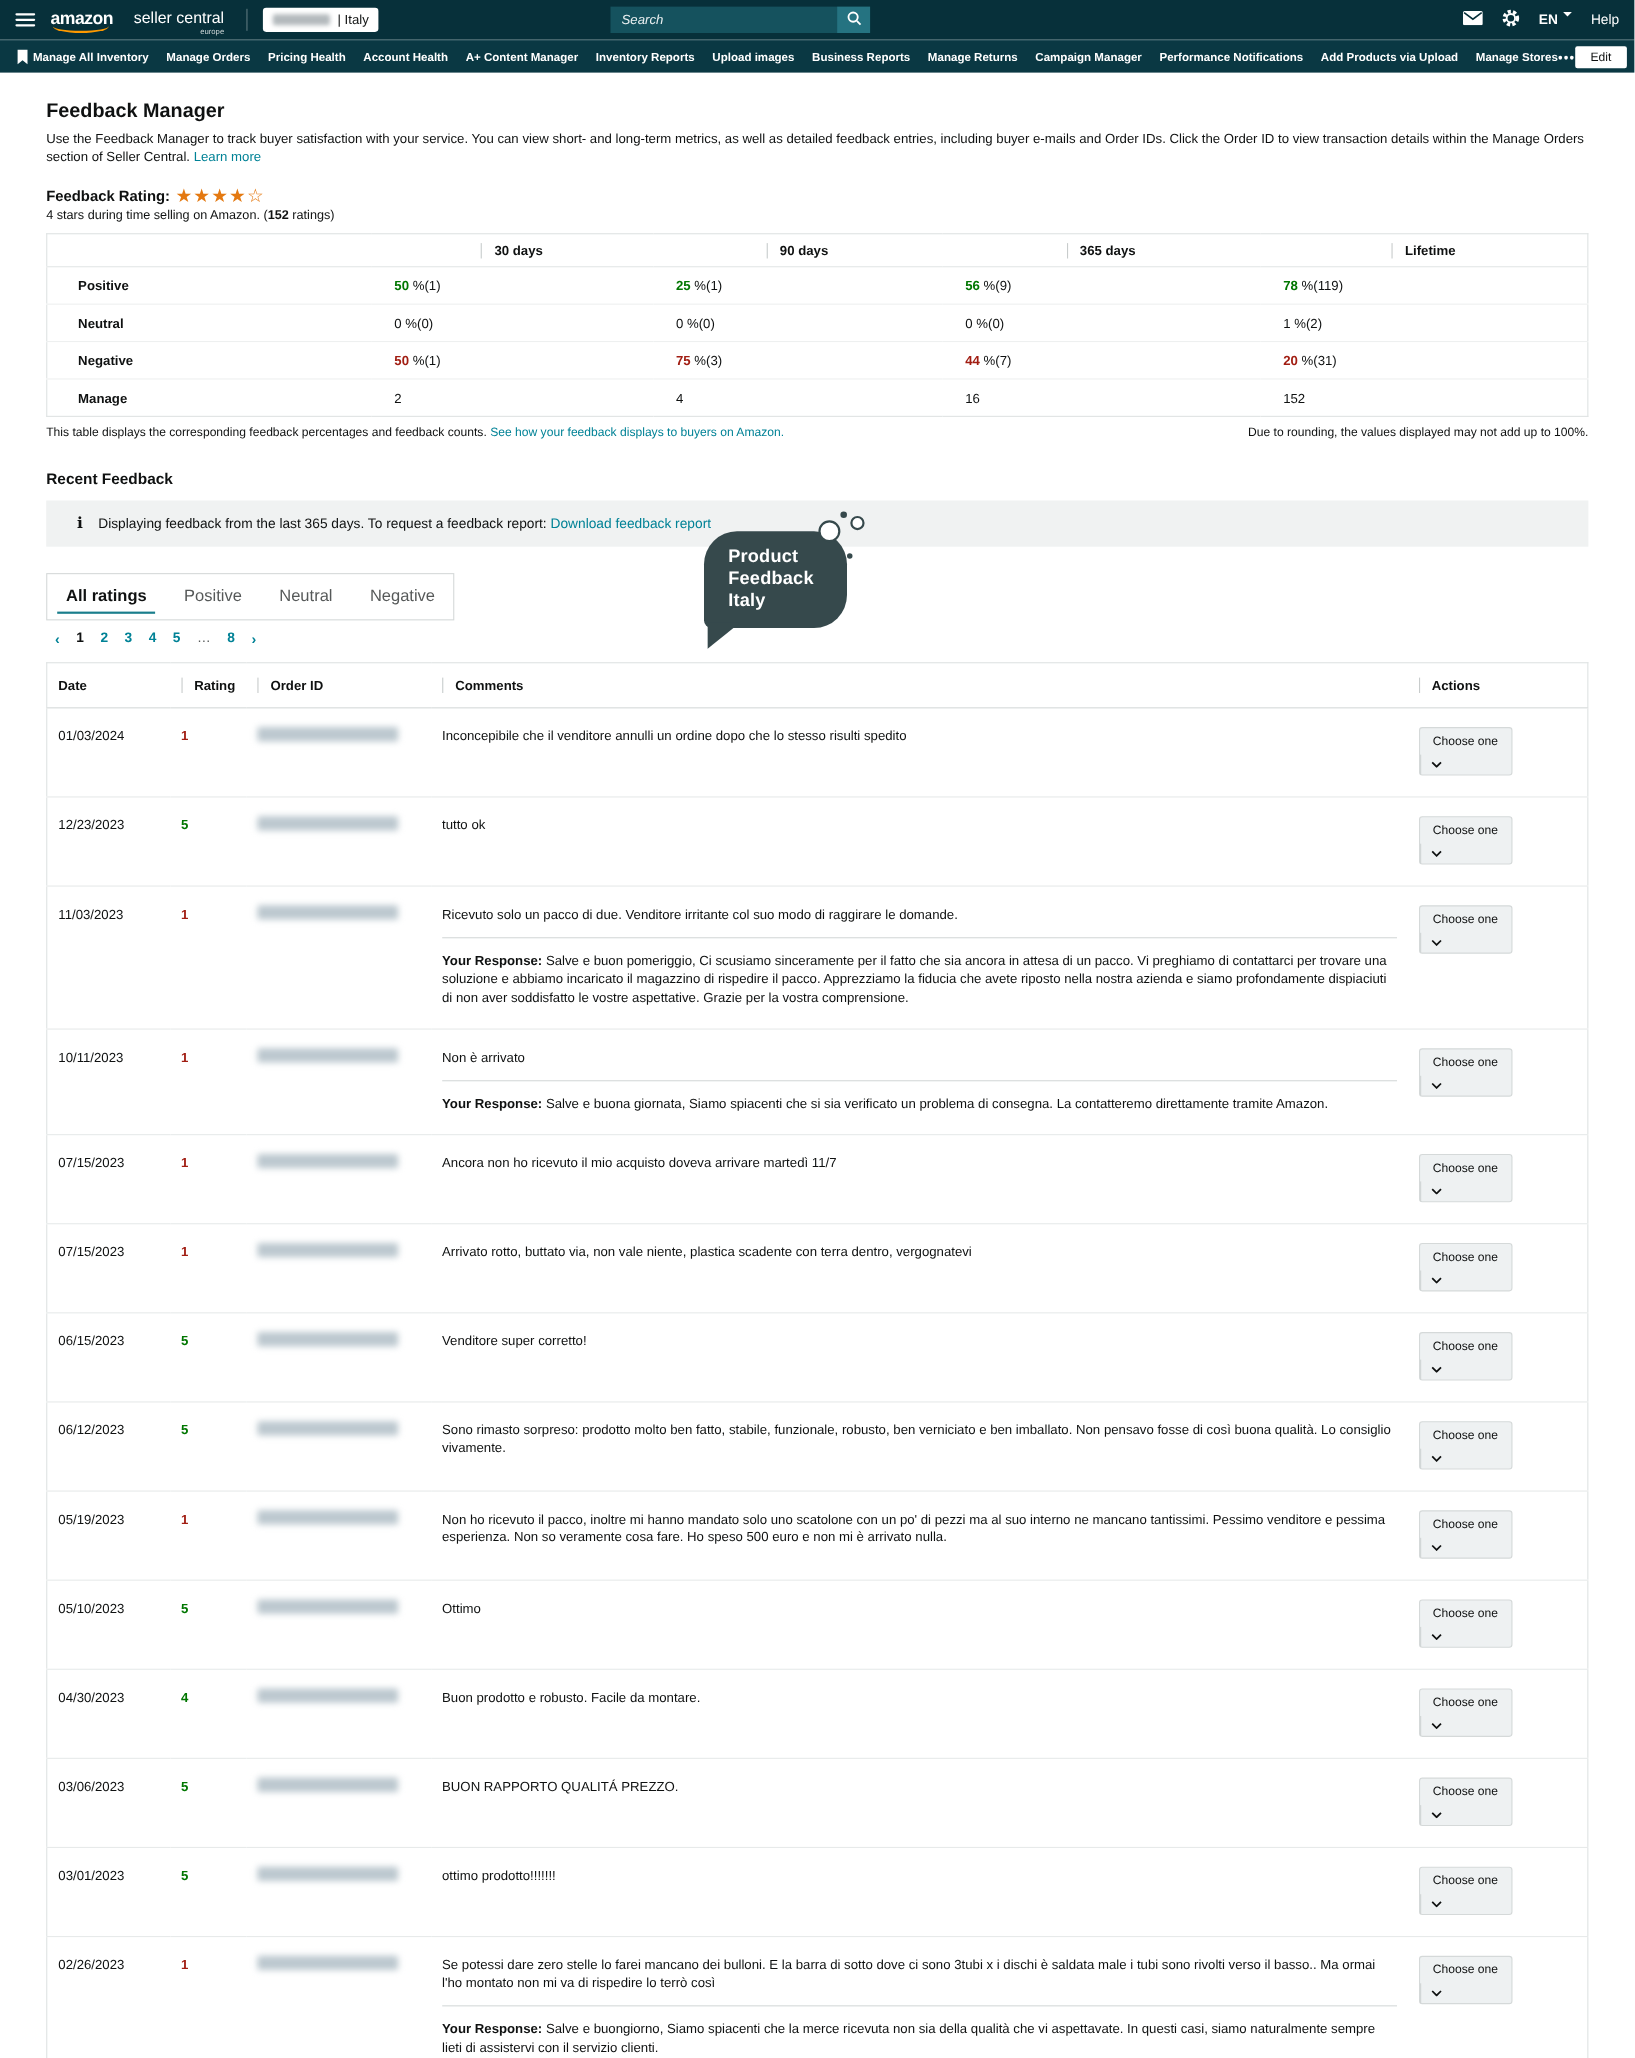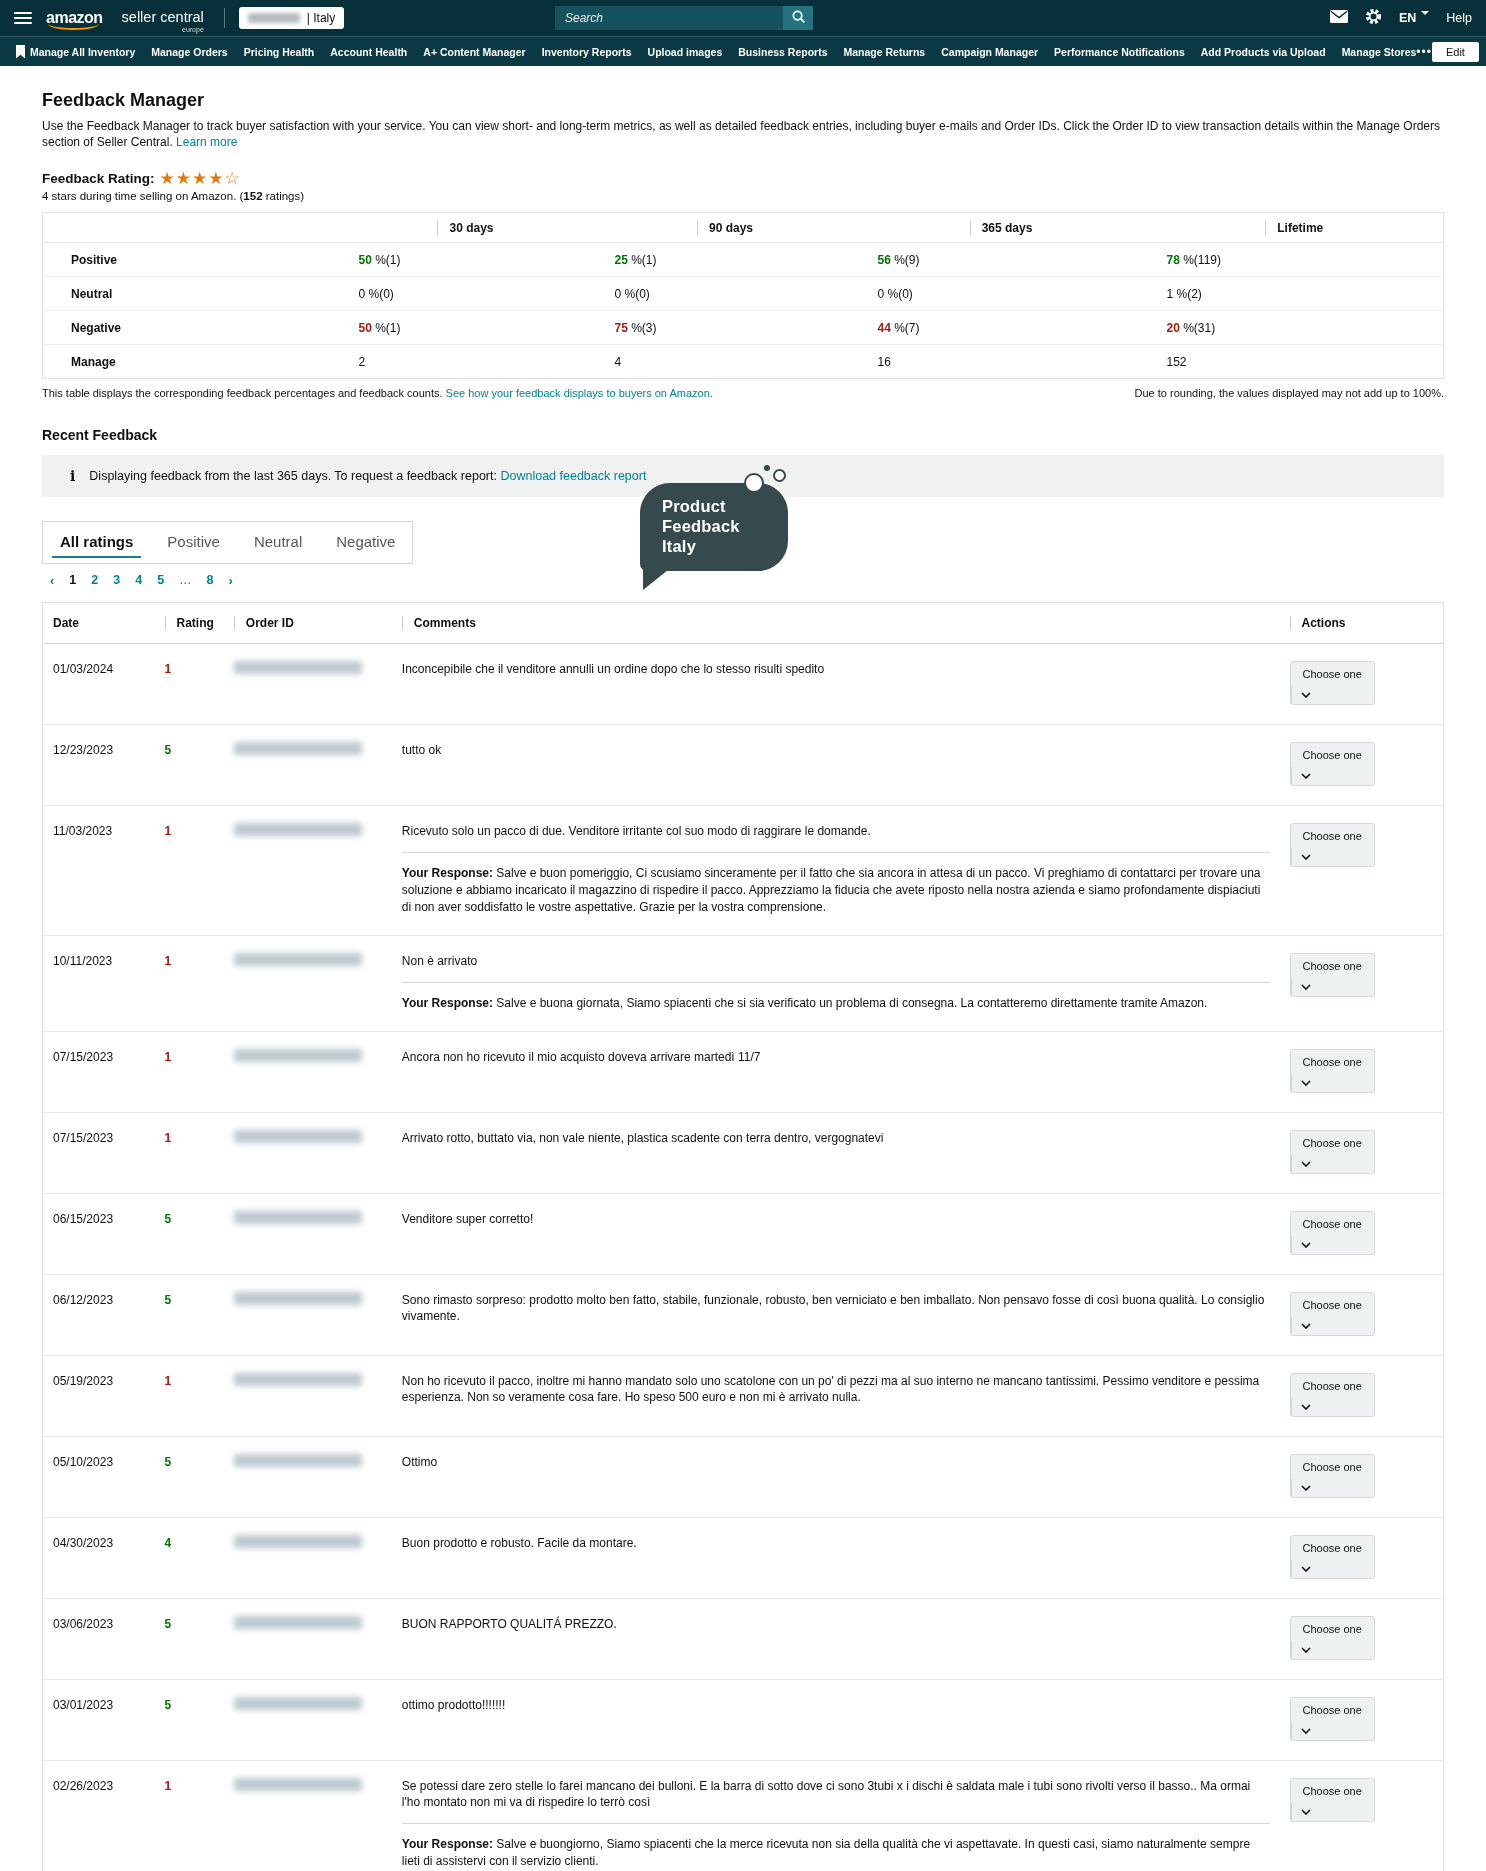--- a/index.html
+++ b/index.html
@@ -28,21 +28,21 @@
   .logo-region { position:absolute; right:0; bottom:-8px; font-size:7px; color:#cfd7d8; }
   .topbar-divider { width:1px; height:20px; background:rgba(255,255,255,.35); margin-left:6px; }
   .store-pill {
     background:#fff; border-radius:3px; padding:4px 9px; display:flex;
     align-items:center; gap:7px; cursor:pointer;
   }
   .store-blur { width:52px; height:10px; background:#b4babd; border-radius:2px; filter:blur(2px); }
   .store-mkt { color:#0f1111; font-size:12px; }
   .search-wrap { position:absolute; left:555px; top:6px; display:flex; height:24px; }
   .search-input {
-    width:228px; height:24px; background:#15525e; border:none; outline:none;
+    width:206px; height:24px; background:#15525e; border:none; outline:none;
     color:#fff; font-size:12px; padding:0 10px; font-family:"Liberation Sans",sans-serif;
   }
   .search-input::placeholder { color:#e9eff0; font-style:italic; }
   .search-btn { width:30px; height:24px; background:#257381; border:none; cursor:pointer;
     display:flex; align-items:center; justify-content:center; }
   .topbar-right { margin-left:auto; display:flex; align-items:center; gap:17px; font-size:12.5px; }
   .icon-btn { cursor:pointer; display:flex; align-items:center; }
   .lang-switch { display:flex; align-items:flex-start; gap:5px; cursor:pointer; font-weight:700; }
   .caret-down { width:0; height:0; border-left:4px solid transparent; border-right:4px solid transparent; border-top:4px solid #fff; }
   .help-link { cursor:pointer; }
@@ -116,21 +116,21 @@
   .response b { font-weight:700; }
   td.c-actions { width:164px; }
   .choose-btn { display:inline-flex; align-items:stretch; background:#eef1f2; border:1px solid #d5d9d9;
     border-radius:3px; font-size:11px; color:#0f1111; cursor:pointer; font-family:inherit; padding:0;flex-direction:column; }
   .choose-label { padding:6px 12px; }
   .choose-caret { padding:6px 9px; border-left:1px solid #d0d4d4; display:flex; align-items:center; }
 
   
   .bubble-wrap { position:absolute; left:598px; top:38px; width:160px; height:150px;
     pointer-events:none; z-index:6; }
-  .bubble { position:absolute; left:0; top:18px; width:148px; height:88px; background:#36494c;
+  .bubble { position:absolute; left:0; top:18px; width:130px; height:88px; background:#36494c;
     border-radius:30px 30px 30px 7px; color:#fff; font-weight:700; font-size:16.5px;
     line-height:20px; padding:13px 0 0 22px; letter-spacing:.2px; }
   .bubble::after { content:""; position:absolute; left:3px; bottom:-19px; width:30px; height:24px;
     background:#36494c; clip-path:polygon(0 100%, 0 0, 100% 0); }
   .bub-c { position:absolute; border-radius:50%; }
   .bub-c.big { left:104px; top:8px; width:20px; height:20px; border:2px solid #36494c; background:#fff; }
   .bub-c.med { left:133px; top:4px; width:13px; height:13px; border:2px solid #36494c; background:#fff; }
   .bub-c.dot1 { left:124px; top:0; width:6px; height:6px; background:#36494c; }
   .bub-c.dot2 { left:130px; top:38px; width:5px; height:5px; background:#36494c; }
 </style>

